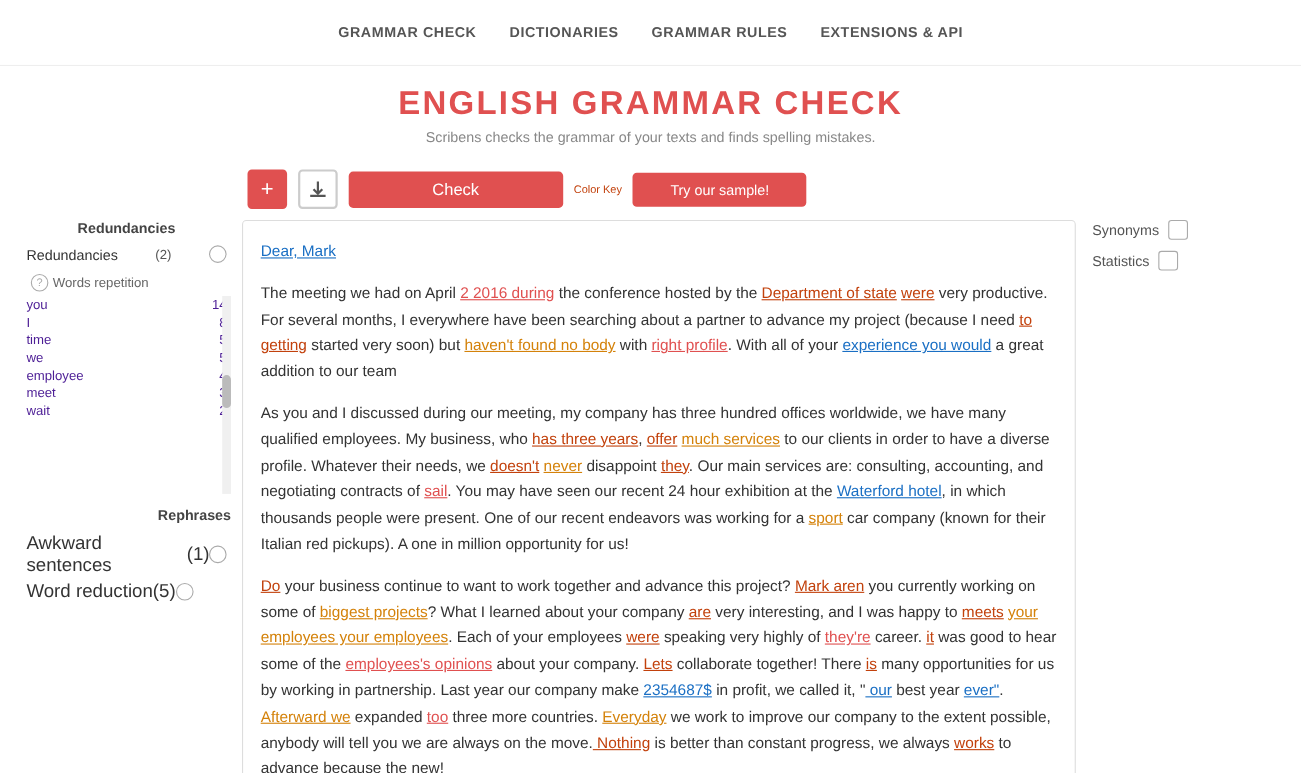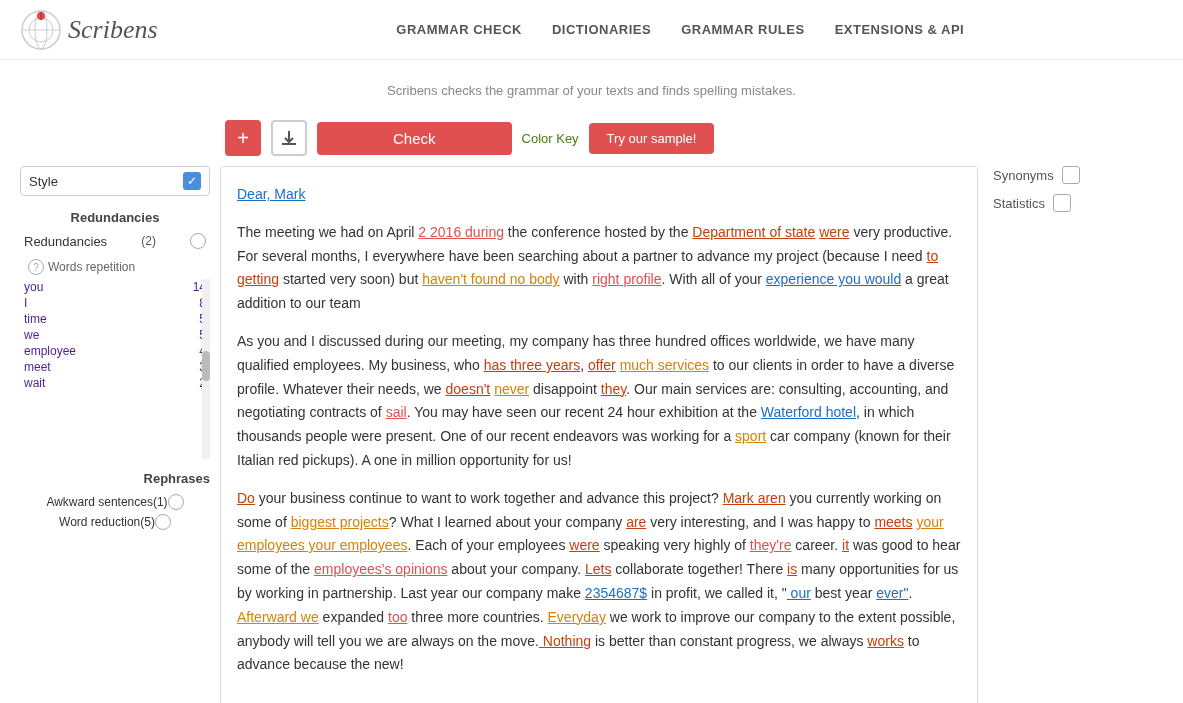--- a/index.html
+++ b/index.html
@@ -102,30 +102,30 @@
       color: #fff;
       border: none;
       border-radius: 4px;
       padding: 8px 76px;
       font-size: 15px;
       cursor: pointer;
     }
     .color-key-btn {
       background: none;
       border: none;
-      color: #4d7c0f;
-      cursor: pointer;
-      font-size: 13px;
+      color: #c2410c;
+      cursor: pointer;
+      font-size: 10px;
     }
     .btn-sample {
       background: #e05050;
       color: #fff;
       border: none;
       border-radius: 4px;
-      padding: 8px 18px;
+      padding: 8px 34px;
       font-size: 13px;
       cursor: pointer;
     }
 
     
     .main-layout {
       display: flex;
       padding: 0 20px;
       gap: 10px;
     }
@@ -245,24 +245,24 @@
 
     .rephrases-title {
       font-size: 13px;
       font-weight: bold;
       color: #444;
       text-align: right;
       margin: 12px 0 6px;
     }
     .sidebar-row-with-radio {
       display: flex;
-      justify-content: center;
+      justify-content: flex-start;
       align-items: center;
       padding: 2px 4px;
-      font-size: 12px;
+      font-size: 17px;
     }
 
     
     .text-content-area {
       flex: 1;
       border: 1px solid #ddd;
       border-radius: 4px;
       padding: 16px;
       font-size: 14px;
       line-height: 1.7;
@@ -302,64 +302,52 @@
       display: inline-block;
       background: #fff;
       cursor: pointer;
       flex-shrink: 0;
     }
   </style>
 </head>
 <body>
 
 <nav class="navbar">
-  <div class="logo-area">
-    <svg class="logo-icon" viewBox="0 0 42 42">
-      <circle cx="21" cy="21" r="19" fill="none" stroke="#ccc" stroke-width="1.5"></circle>
-      <circle cx="21" cy="21" r="12" fill="none" stroke="#ccc" stroke-width="1"></circle>
-      <ellipse cx="21" cy="21" rx="6" ry="19" fill="none" stroke="#ccc" stroke-width="1"></ellipse>
-      <line x1="2" y1="21" x2="40" y2="21" stroke="#ccc" stroke-width="1"></line>
-      <circle cx="21" cy="7" r="4" fill="#e05050"></circle>
-      <line x1="21" y1="3" x2="21" y2="11" stroke="#c03030" stroke-width="1.5"></line>
-    </svg>
-    <span class="logo-text">Scribens</span>
-  </div>
   <div class="nav-links">
     <a class="nav-link">GRAMMAR CHECK</a>
     <a class="nav-link">DICTIONARIES</a>
     <a class="nav-link">GRAMMAR RULES</a>
     <a class="nav-link">EXTENSIONS &amp; API</a>
   </div>
 </nav>
 
 <div class="hero">
+  <div class="hero-title">
+    <span>ENGLISH </span><span>GRAMMAR CHECK</span>
+  </div>
   <div class="hero-subtitle">Scribens checks the grammar of your texts and finds spelling mistakes.</div>
 </div>
 
 <div class="toolbar">
   <button class="btn-plus">+</button>
   <button class="btn-download">
     <svg width="18" height="18" viewBox="0 0 18 18">
       <polyline points="9,2 9,12" stroke="#555" stroke-width="2" fill="none"></polyline>
       <polyline points="5,9 9,13 13,9" stroke="#555" stroke-width="2" fill="none"></polyline>
       <polyline points="2,15 16,15" stroke="#555" stroke-width="2" fill="none"></polyline>
     </svg>
   </button>
   <button class="btn-check">Check</button>
   <button class="color-key-btn">Color Key</button>
   <button class="btn-sample">Try our sample!</button>
 </div>
 
 <div class="main-layout">
 
   <div class="sidebar-left">
-    <div class="style-selector">
-      <span>Style</span>
-      <div class="style-check">✓</div>
-    </div>
 
     <div class="sidebar-section-title">Redundancies</div>
     <div class="sidebar-row">
       <span>Redundancies</span>
       <span class="badge">(2)</span>
       <span class="radio-circle"></span>
     </div>
 
     <div class="words-repetition-title">
       <span class="info-circle">?</span>

